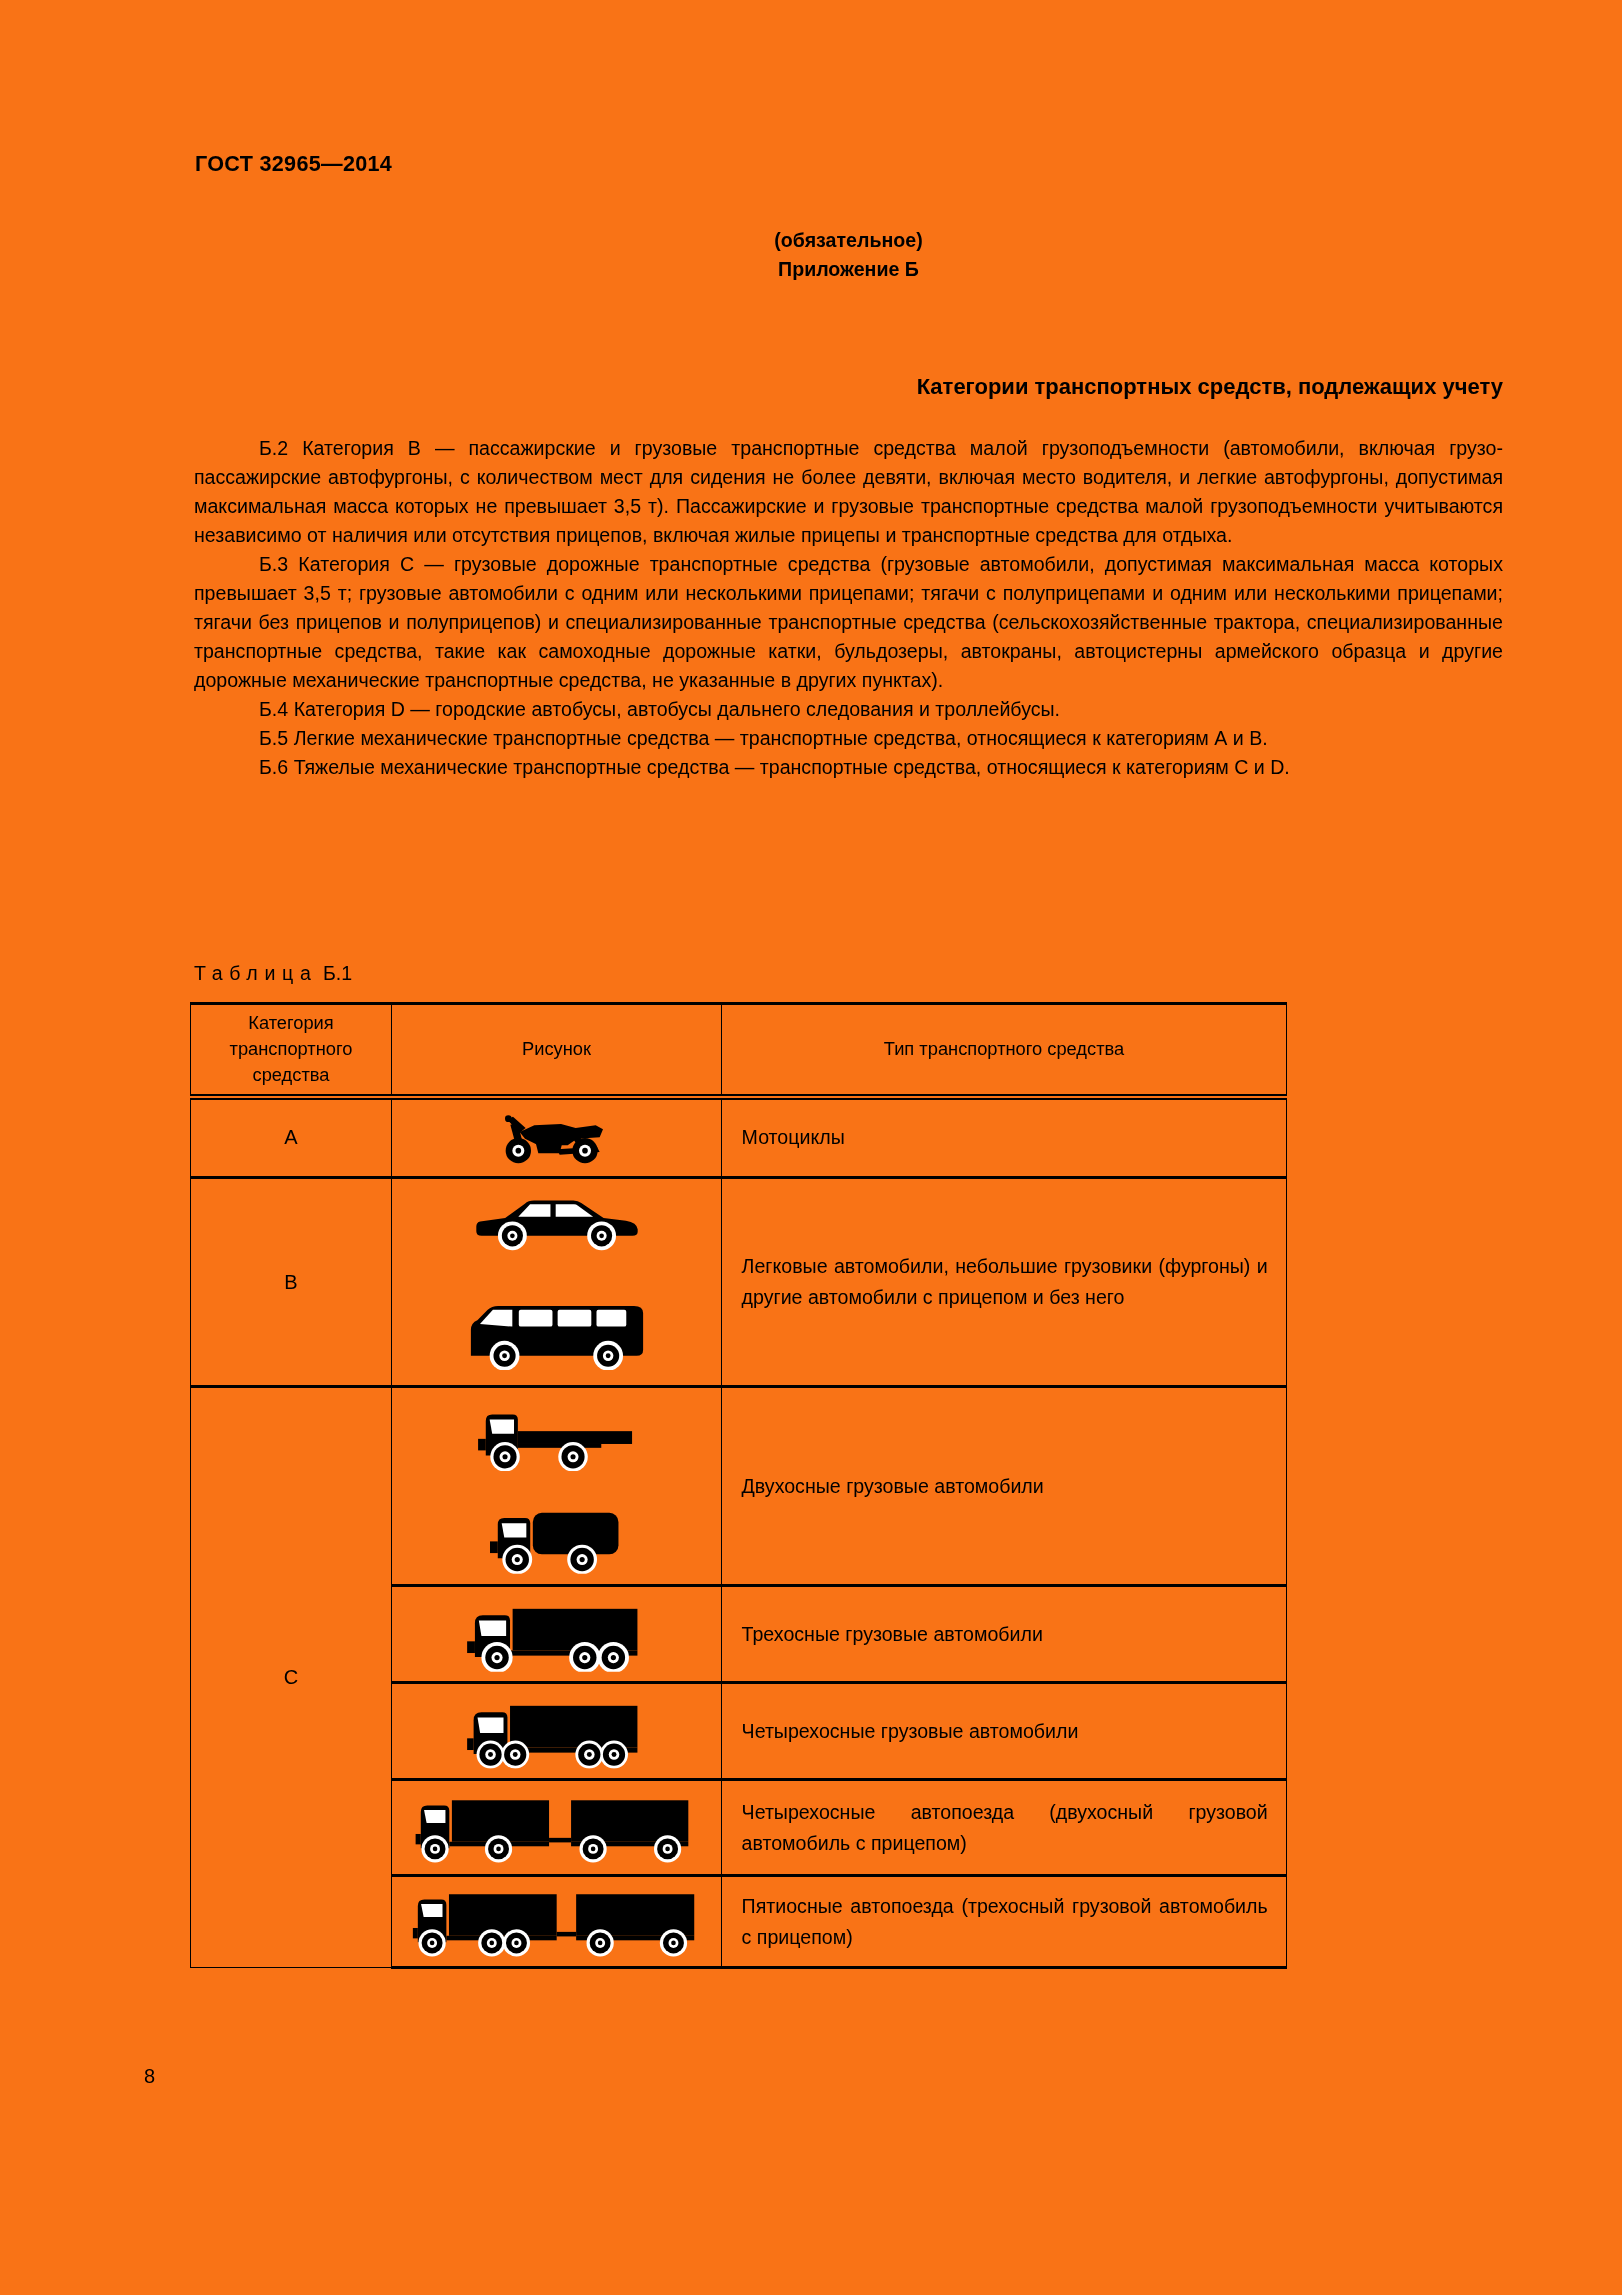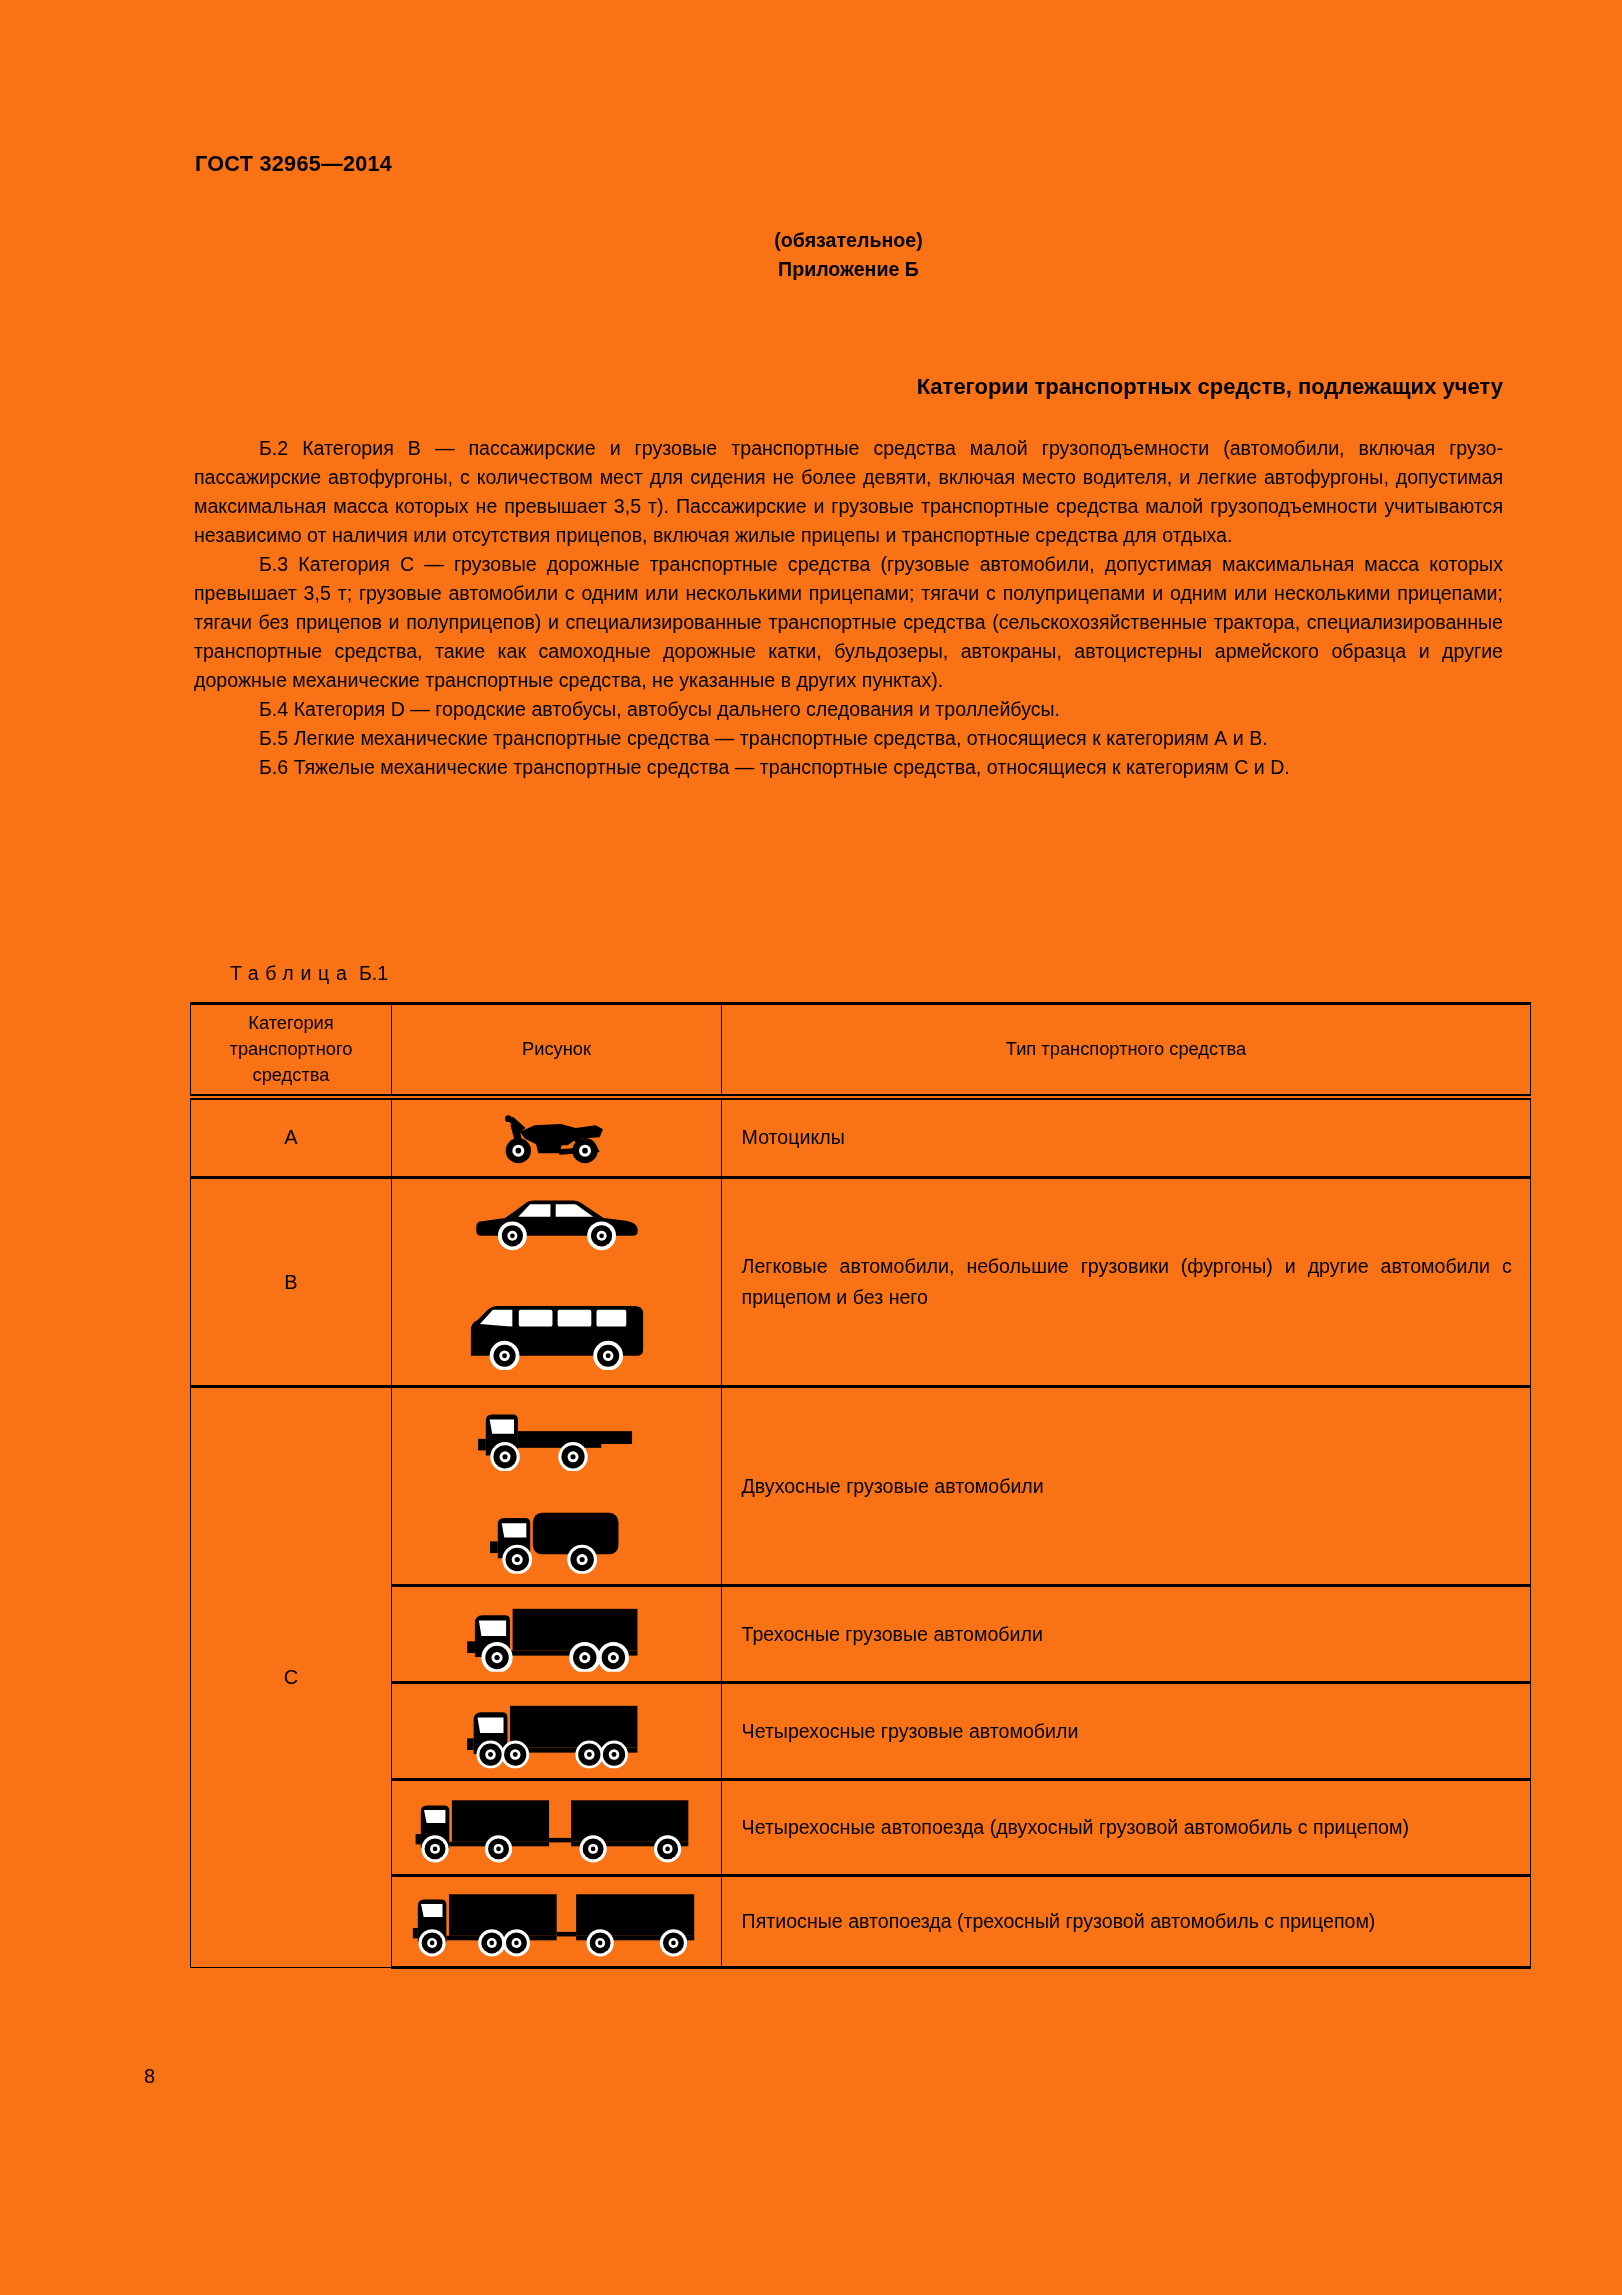--- a/index.html
+++ b/index.html
@@ -27,25 +27,24 @@
     text-align:right; font-weight:bold; font-size:22px; line-height:26px;
   }
   .body-text {
     position:absolute; left:194px; top:434px; width:1309px;
     font-size:19.6px; line-height:29px; text-align:justify;
   }
   .body-text p { text-indent:65px; }
   .table-label {
     position:absolute; left:194px; top:962px;
     font-size:19.6px;
-    margin-left:36px;
   }
   .table-label .spaced { letter-spacing:0.34em; }
   .vtable {
-    position:absolute; left:190px; top:1002px; width:1341px;
+    position:absolute; left:190px; top:1002px; width:1097px;
     border-collapse:collapse; table-layout:fixed;
     font-size:19.6px; color:#000;
   }
   .vtable col.c1 { width:201px; }
   .vtable col.c2 { width:330px; }
   .vtable th {
     border:1.3px solid #000;
     border-top:3.9px solid #000;
     border-bottom:6.5px double #000;
     font-weight:normal; font-size:18.3px; line-height:26px;

